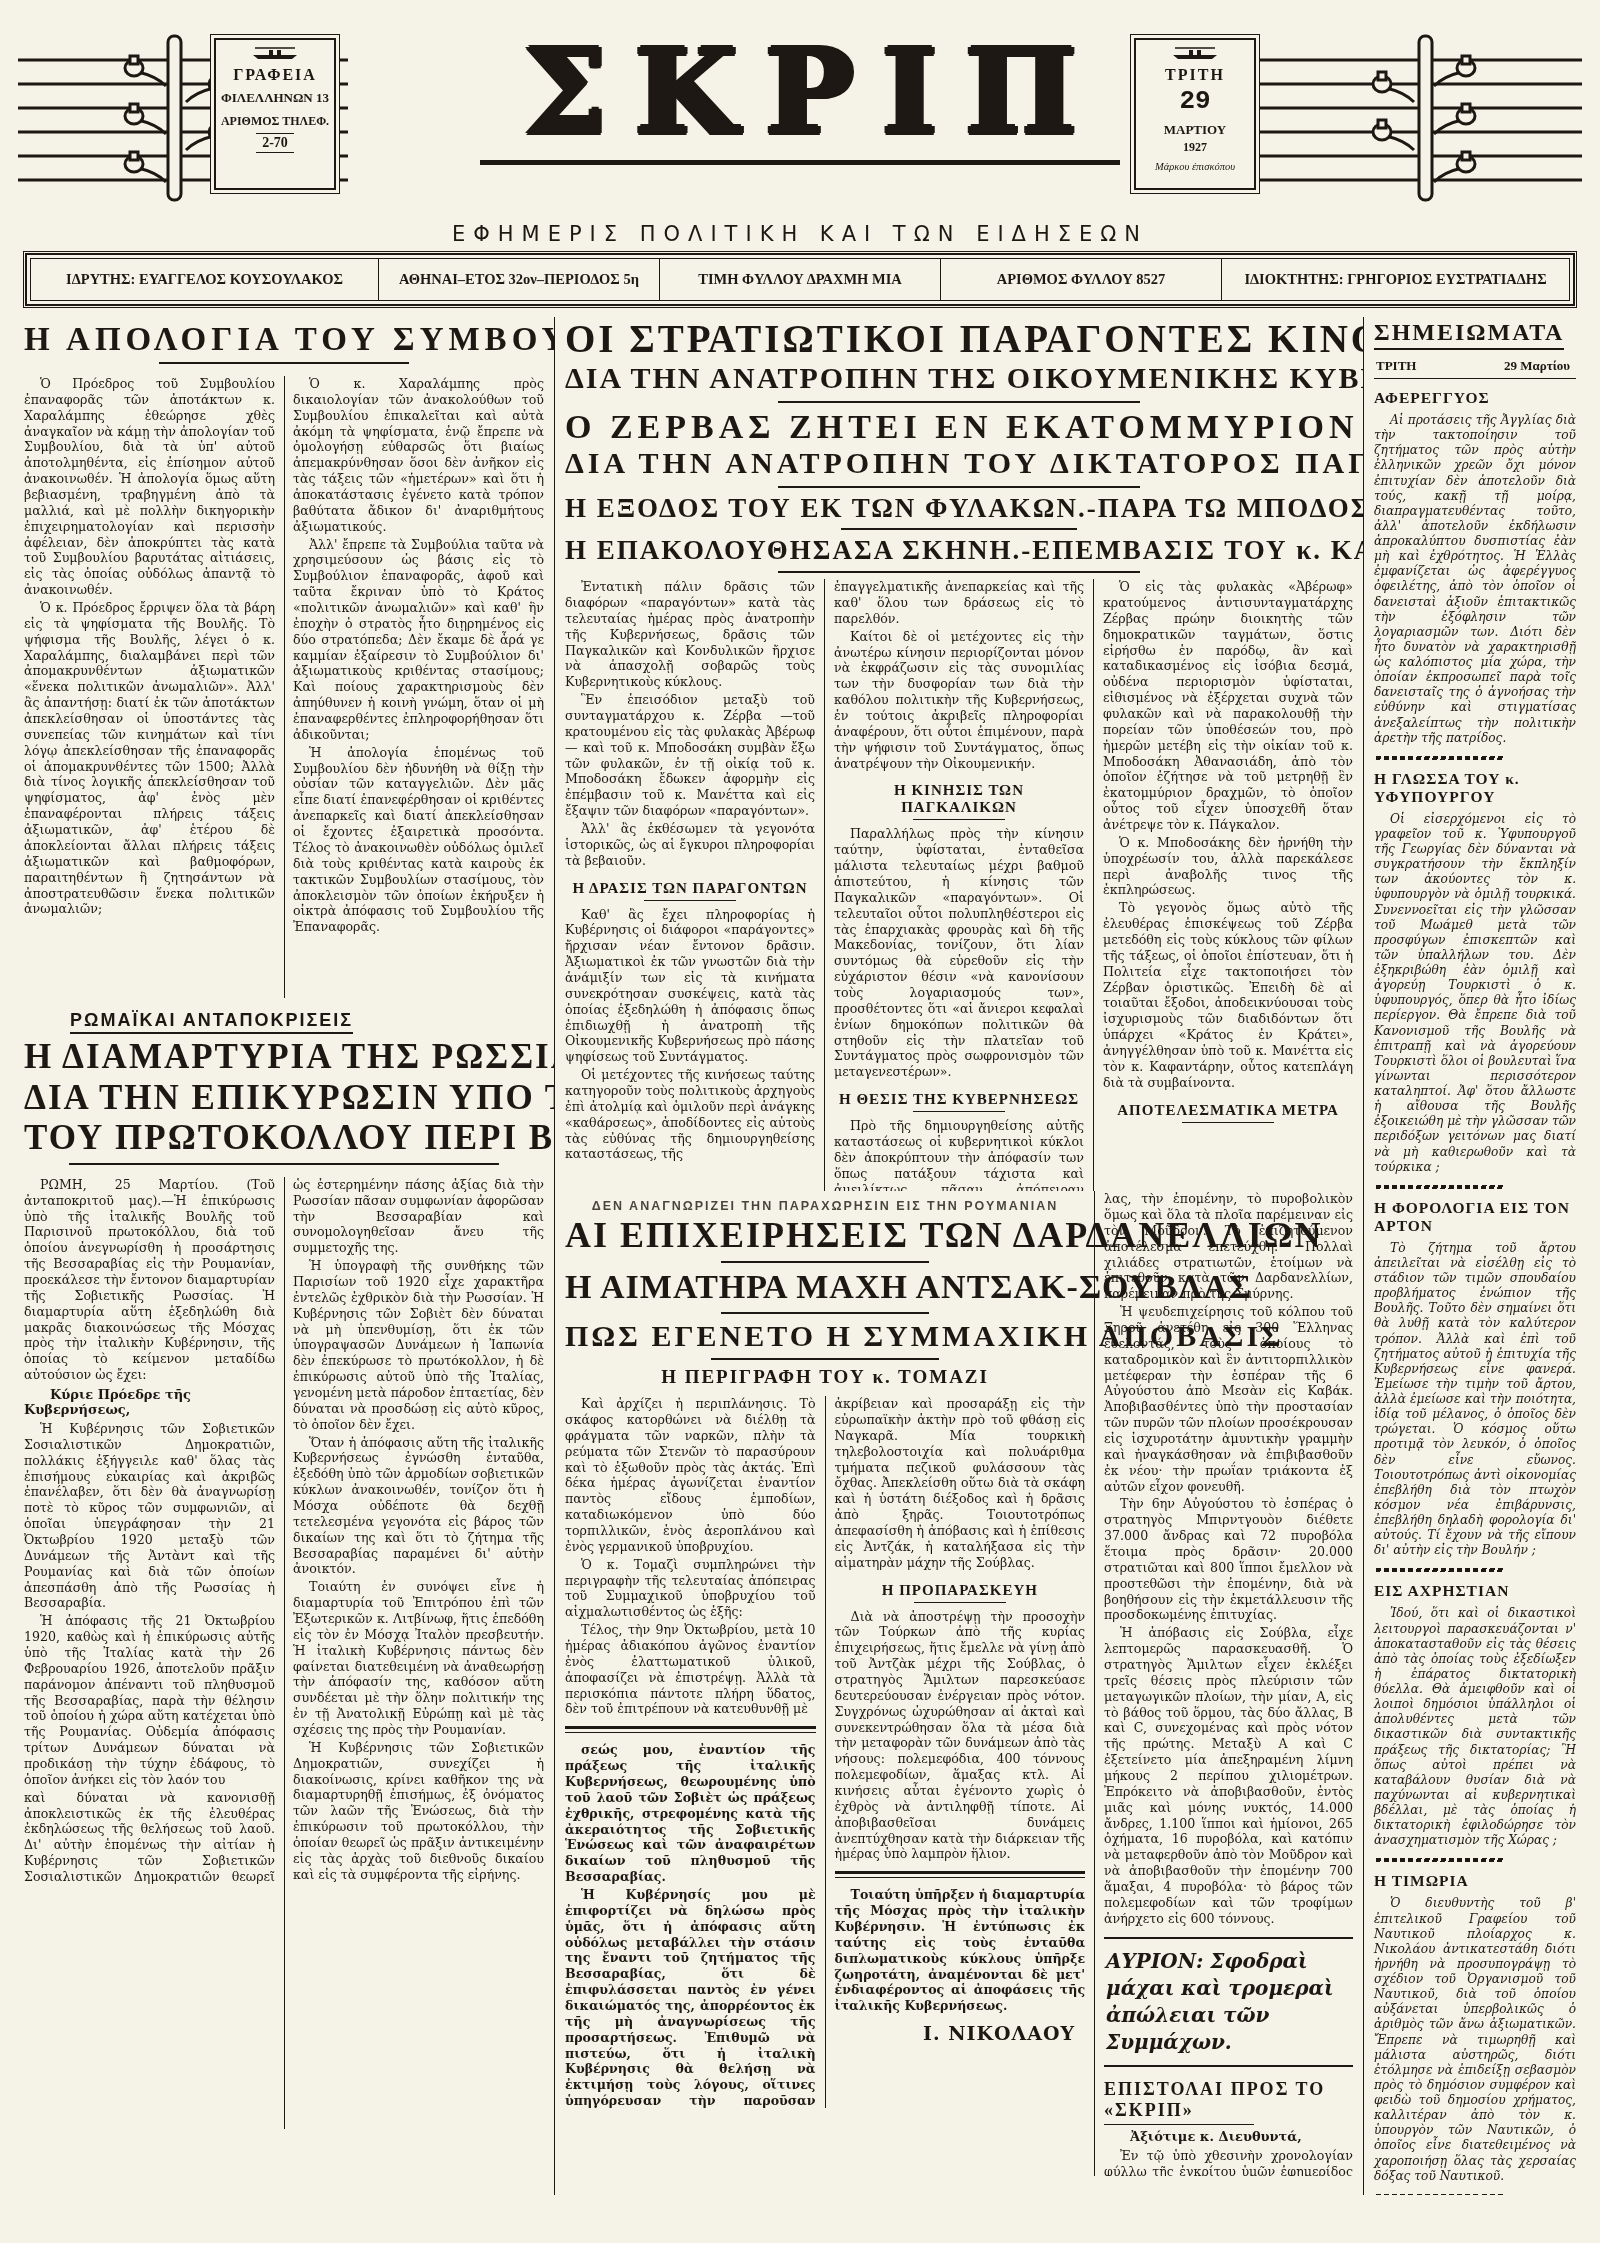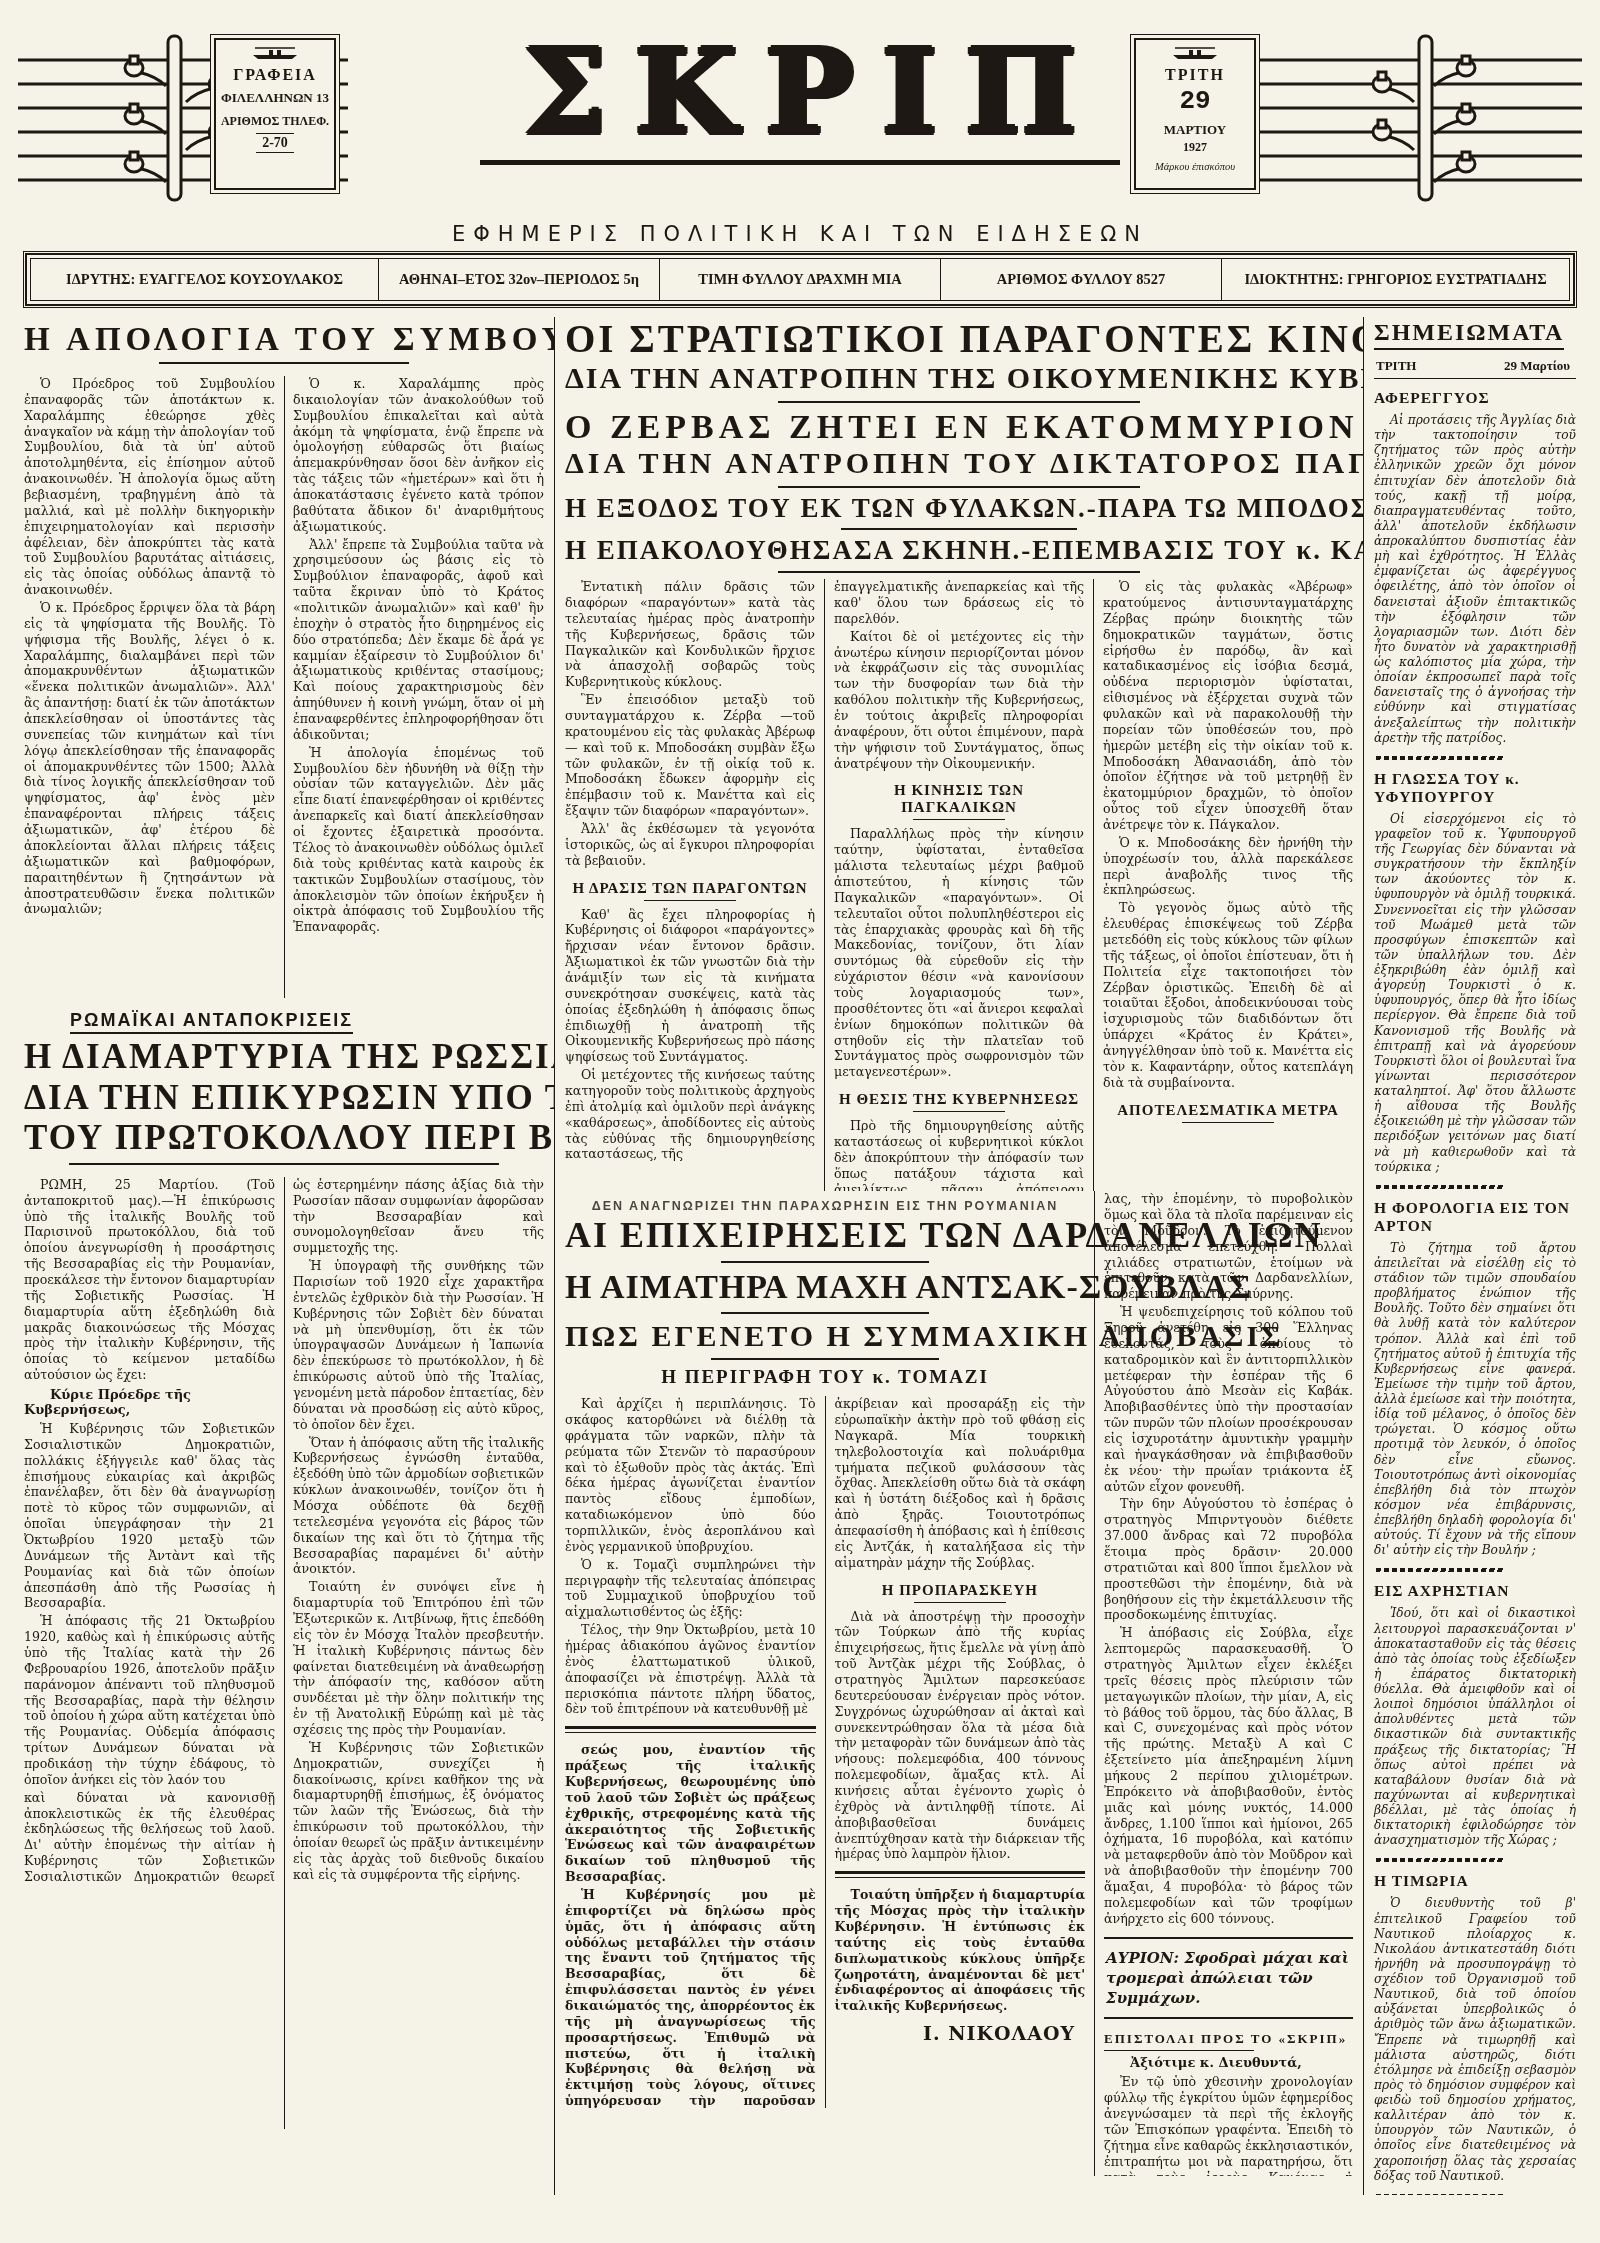--- a/index.html
+++ b/index.html
@@ -37,22 +37,22 @@
   .zright{flex:1;padding-left:10px;overflow:hidden;}
   
   .p{font-size:12.6px;line-height:1.26;text-align:justify;text-indent:16px;margin:0 0 2px;}
   .bp{font-weight:bold;}
   .ni{text-indent:0;}
   .subhd{font-family:"Liberation Serif",serif;font-weight:bold;text-align:center;font-size:15px;letter-spacing:1px;margin:11px 0 6px;}
   .subhd::after{content:"";display:block;width:92px;border-top:1.5px solid #1d1813;margin:3px auto 0;}
   .sig{text-align:right;font-weight:bold;font-size:19px;margin:8px 10px 4px 0;letter-spacing:1px;}
   .brule{height:3px;border-top:3px solid #1d1813;border-bottom:1px solid #1d1813;margin:9px 0;}
   .sq{width:128px;height:4px;margin:10px 0 10px 2px;background:repeating-linear-gradient(100deg,#1d1813 0 5px,transparent 5px 8px);}
-  .promo{font-weight:bold;font-style:italic;font-size:15px;padding:9px 2px;border-top:2px solid #1d1813;border-bottom:2px solid #1d1813;margin:10px 0;line-height:1.35;}
-  .lethead{font-family:"Liberation Serif",serif;font-weight:bold;font-size:13px;letter-spacing:2px;margin:12px 0 0;}
+  .promo{font-weight:bold;font-style:italic;font-size:20px;padding:9px 2px;border-top:2px solid #1d1813;border-bottom:2px solid #1d1813;margin:10px 0;line-height:1.35;}
+  .lethead{font-family:"Liberation Serif",serif;font-weight:bold;font-size:18px;letter-spacing:2px;margin:12px 0 0;}
   .lethead::after{content:"";display:block;width:150px;border-top:1.5px solid #1d1813;margin-top:3px;}
   .salut{font-weight:bold;text-indent:26px;font-size:13px;margin:4px 0;}
   
   .h-apologia{font-family:"Liberation Serif",serif;font-weight:bold;font-size:33px;text-align:center;letter-spacing:5px;margin:4px 0 2px;white-space:nowrap;}
   .underrule{width:250px;border-top:2.5px solid #1d1813;margin:4px auto 12px;}
   .hl{font-family:"Liberation Serif",serif;font-weight:bold;text-align:center;line-height:1.14;white-space:nowrap;}
   .hl1{font-size:39px;letter-spacing:3px;}
   .hl2{font-size:30px;letter-spacing:2px;}
   .hl3{font-size:34px;letter-spacing:5px;}
   .hl4{font-size:30px;letter-spacing:4px;}

